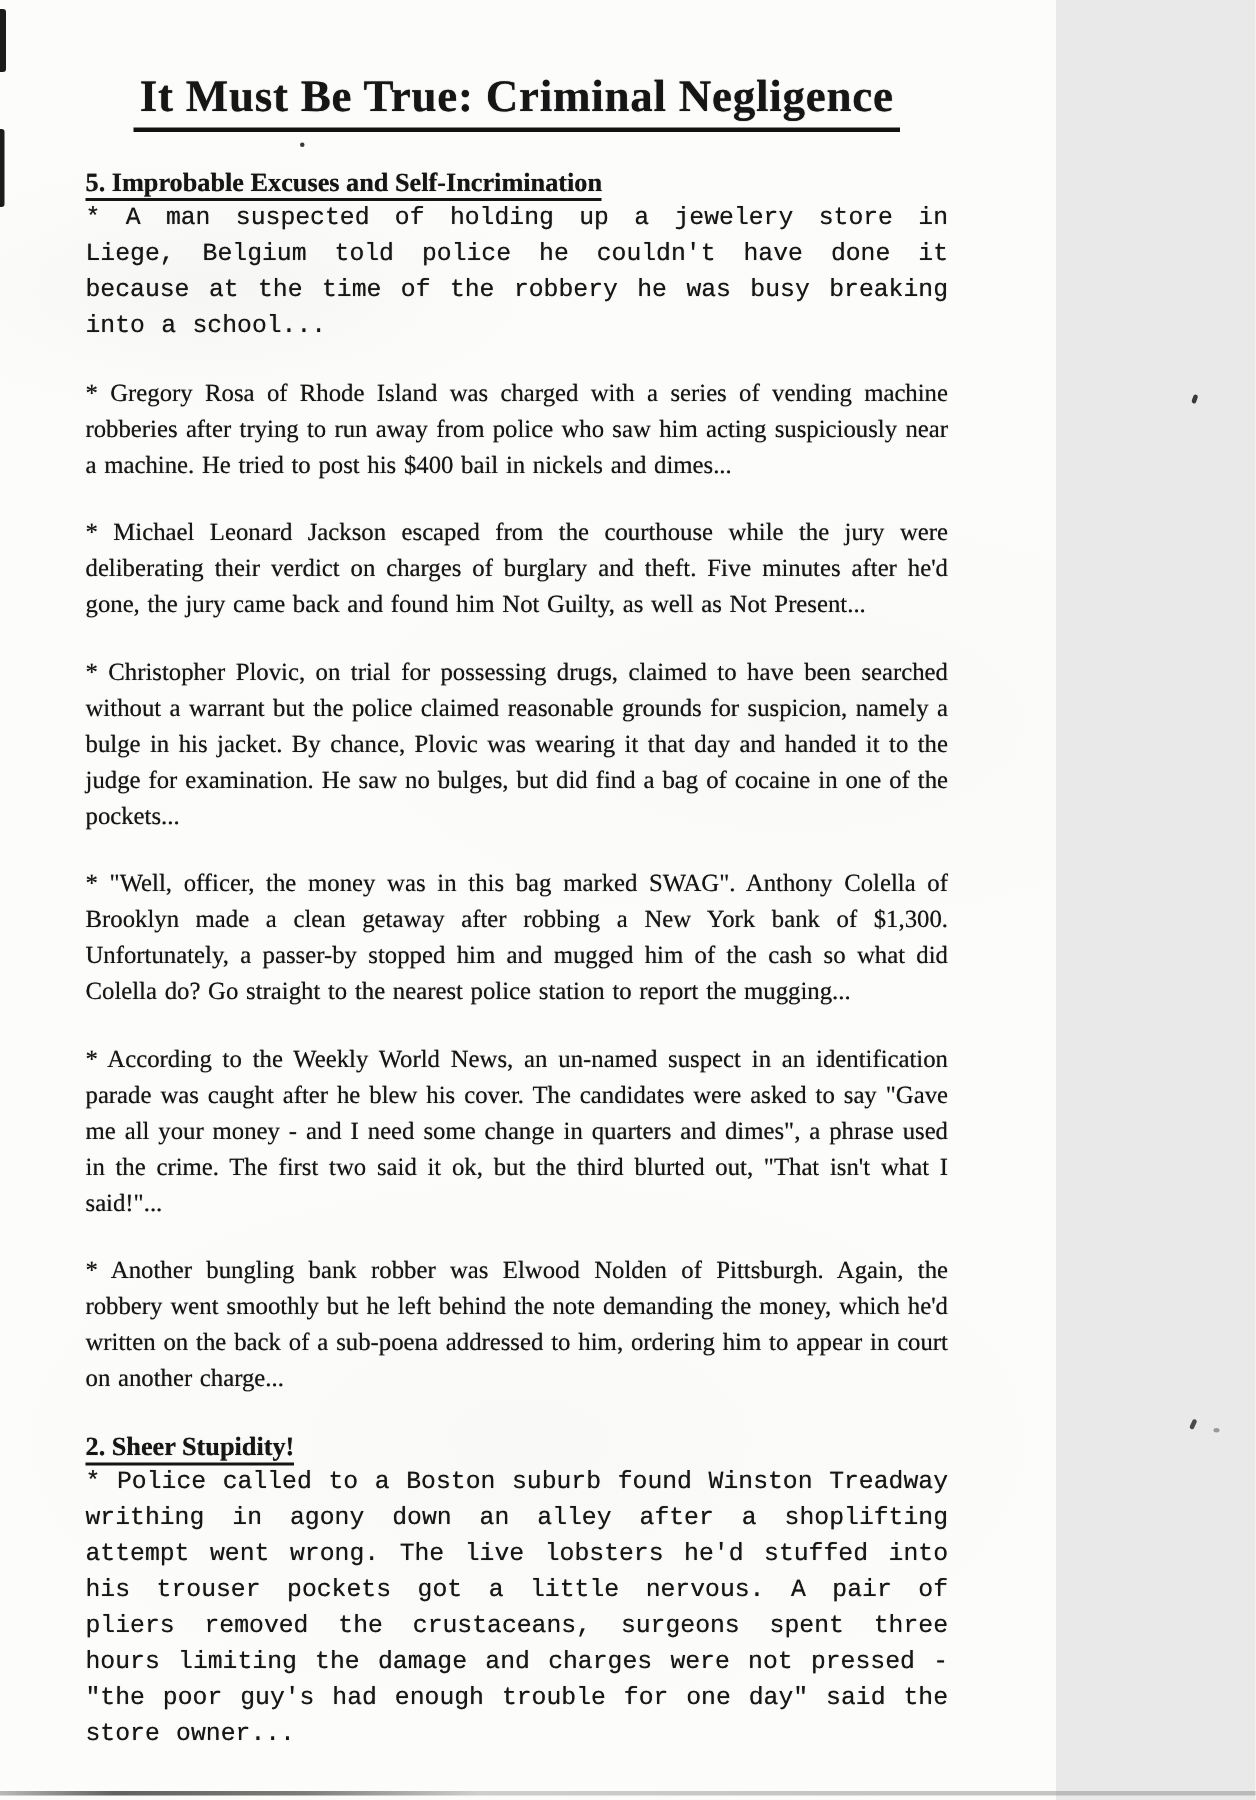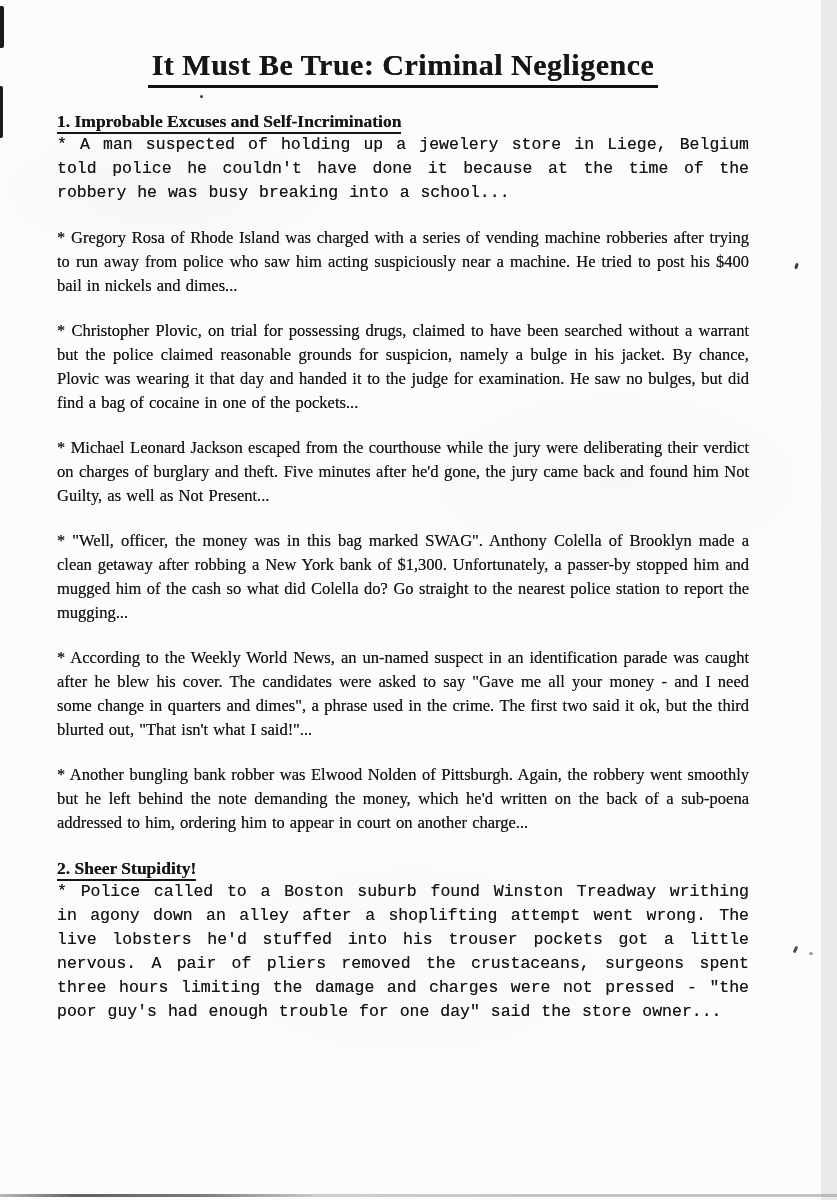--- a/index.html
+++ b/index.html
@@ -4,21 +4,21 @@
 <style>
   html, body { margin: 0; padding: 0; }
   body {
     width: 837px; height: 1200px;
     background: #e9e9e9;
     font-family: "Liberation Serif", "DejaVu Serif", serif;
     overflow: hidden;
   }
   .page {
     position: relative;
-    width: 821px; height: 1200px;
+    width: 704px; height: 1200px;
     box-sizing: border-box;
     padding: 46px 72px 0 57px;
     color: #161616;
     background:
       radial-gradient(ellipse 300px 120px at 20% 16%, rgba(190,190,190,0.10), rgba(190,190,190,0) 70%),
       radial-gradient(ellipse 420px 200px at 75% 40%, rgba(200,200,200,0.08), rgba(200,200,200,0) 70%),
       radial-gradient(ellipse 500px 260px at 50% 80%, rgba(205,205,205,0.07), rgba(205,205,205,0) 70%),
       #fcfcfb;
   }
   .title {
@@ -80,25 +80,25 @@
   <div class="edge-mark mark-top"></div>
   <div class="edge-mark mark-mid"></div>
   <div class="speck s1"></div>
   <div class="speck s2"></div>
   <div class="speck s3"></div>
   <div class="speck s4"></div>
 
   <h1 class="title"><span class="title-text">It Must Be True: Criminal Negligence</span></h1>
 
   <section>
-    <h2 class="section-heading"><span class="heading-text">1. Improbable Excuses and Self-Incrimination</span></h2>
+    <h2 class="section-heading"><span class="heading-text">5. Improbable Excuses and Self-Incrimination</span></h2>
     <p class="story">* A man suspected of holding up a jewelery store in Liege, Belgium told police he couldn't have done it because at the time of the robbery he was busy breaking into a school...</p>
     <p class="story">* Gregory Rosa of Rhode Island was charged with a series of vending machine robberies after trying to run away from police who saw him acting suspiciously near a machine. He tried to post his $400 bail in nickels and dimes...</p>
+    <p class="story">* Michael Leonard Jackson escaped from the courthouse while the jury were deliberating their verdict on charges of burglary and theft. Five minutes after he'd gone, the jury came back and found him Not Guilty, as well as Not Present...</p>
     <p class="story">* Christopher Plovic, on trial for possessing drugs, claimed to have been searched without a warrant but the police claimed reasonable grounds for suspicion, namely a bulge in his jacket. By chance, Plovic was wearing it that day and handed it to the judge for examination. He saw no bulges, but did find a bag of cocaine in one of the pockets...</p>
-    <p class="story">* Michael Leonard Jackson escaped from the courthouse while the jury were deliberating their verdict on charges of burglary and theft. Five minutes after he'd gone, the jury came back and found him Not Guilty, as well as Not Present...</p>
     <p class="story">* "Well, officer, the money was in this bag marked SWAG". Anthony Colella of Brooklyn made a clean getaway after robbing a New York bank of $1,300. Unfortunately, a passer-by stopped him and mugged him of the cash so what did Colella do? Go straight to the nearest police station to report the mugging...</p>
     <p class="story">* According to the Weekly World News, an un-named suspect in an identification parade was caught after he blew his cover. The candidates were asked to say "Gave me all your money - and I need some change in quarters and dimes", a phrase used in the crime. The first two said it ok, but the third blurted out, "That isn't what I said!"...</p>
     <p class="story">* Another bungling bank robber was Elwood Nolden of Pittsburgh. Again, the robbery went smoothly but he left behind the note demanding the money, which he'd written on the back of a sub-poena addressed to him, ordering him to appear in court on another charge...</p>
   </section>
 
   <section>
     <h2 class="section-heading"><span class="heading-text">2. Sheer Stupidity!</span></h2>
     <p class="story">* Police called to a Boston suburb found Winston Treadway writhing in agony down an alley after a shoplifting attempt went wrong. The live lobsters he'd stuffed into his trouser pockets got a little nervous. A pair of pliers removed the crustaceans, surgeons spent three hours limiting the damage and charges were not pressed - "the poor guy's had enough trouble for one day" said the store owner...</p>
   </section>
 

